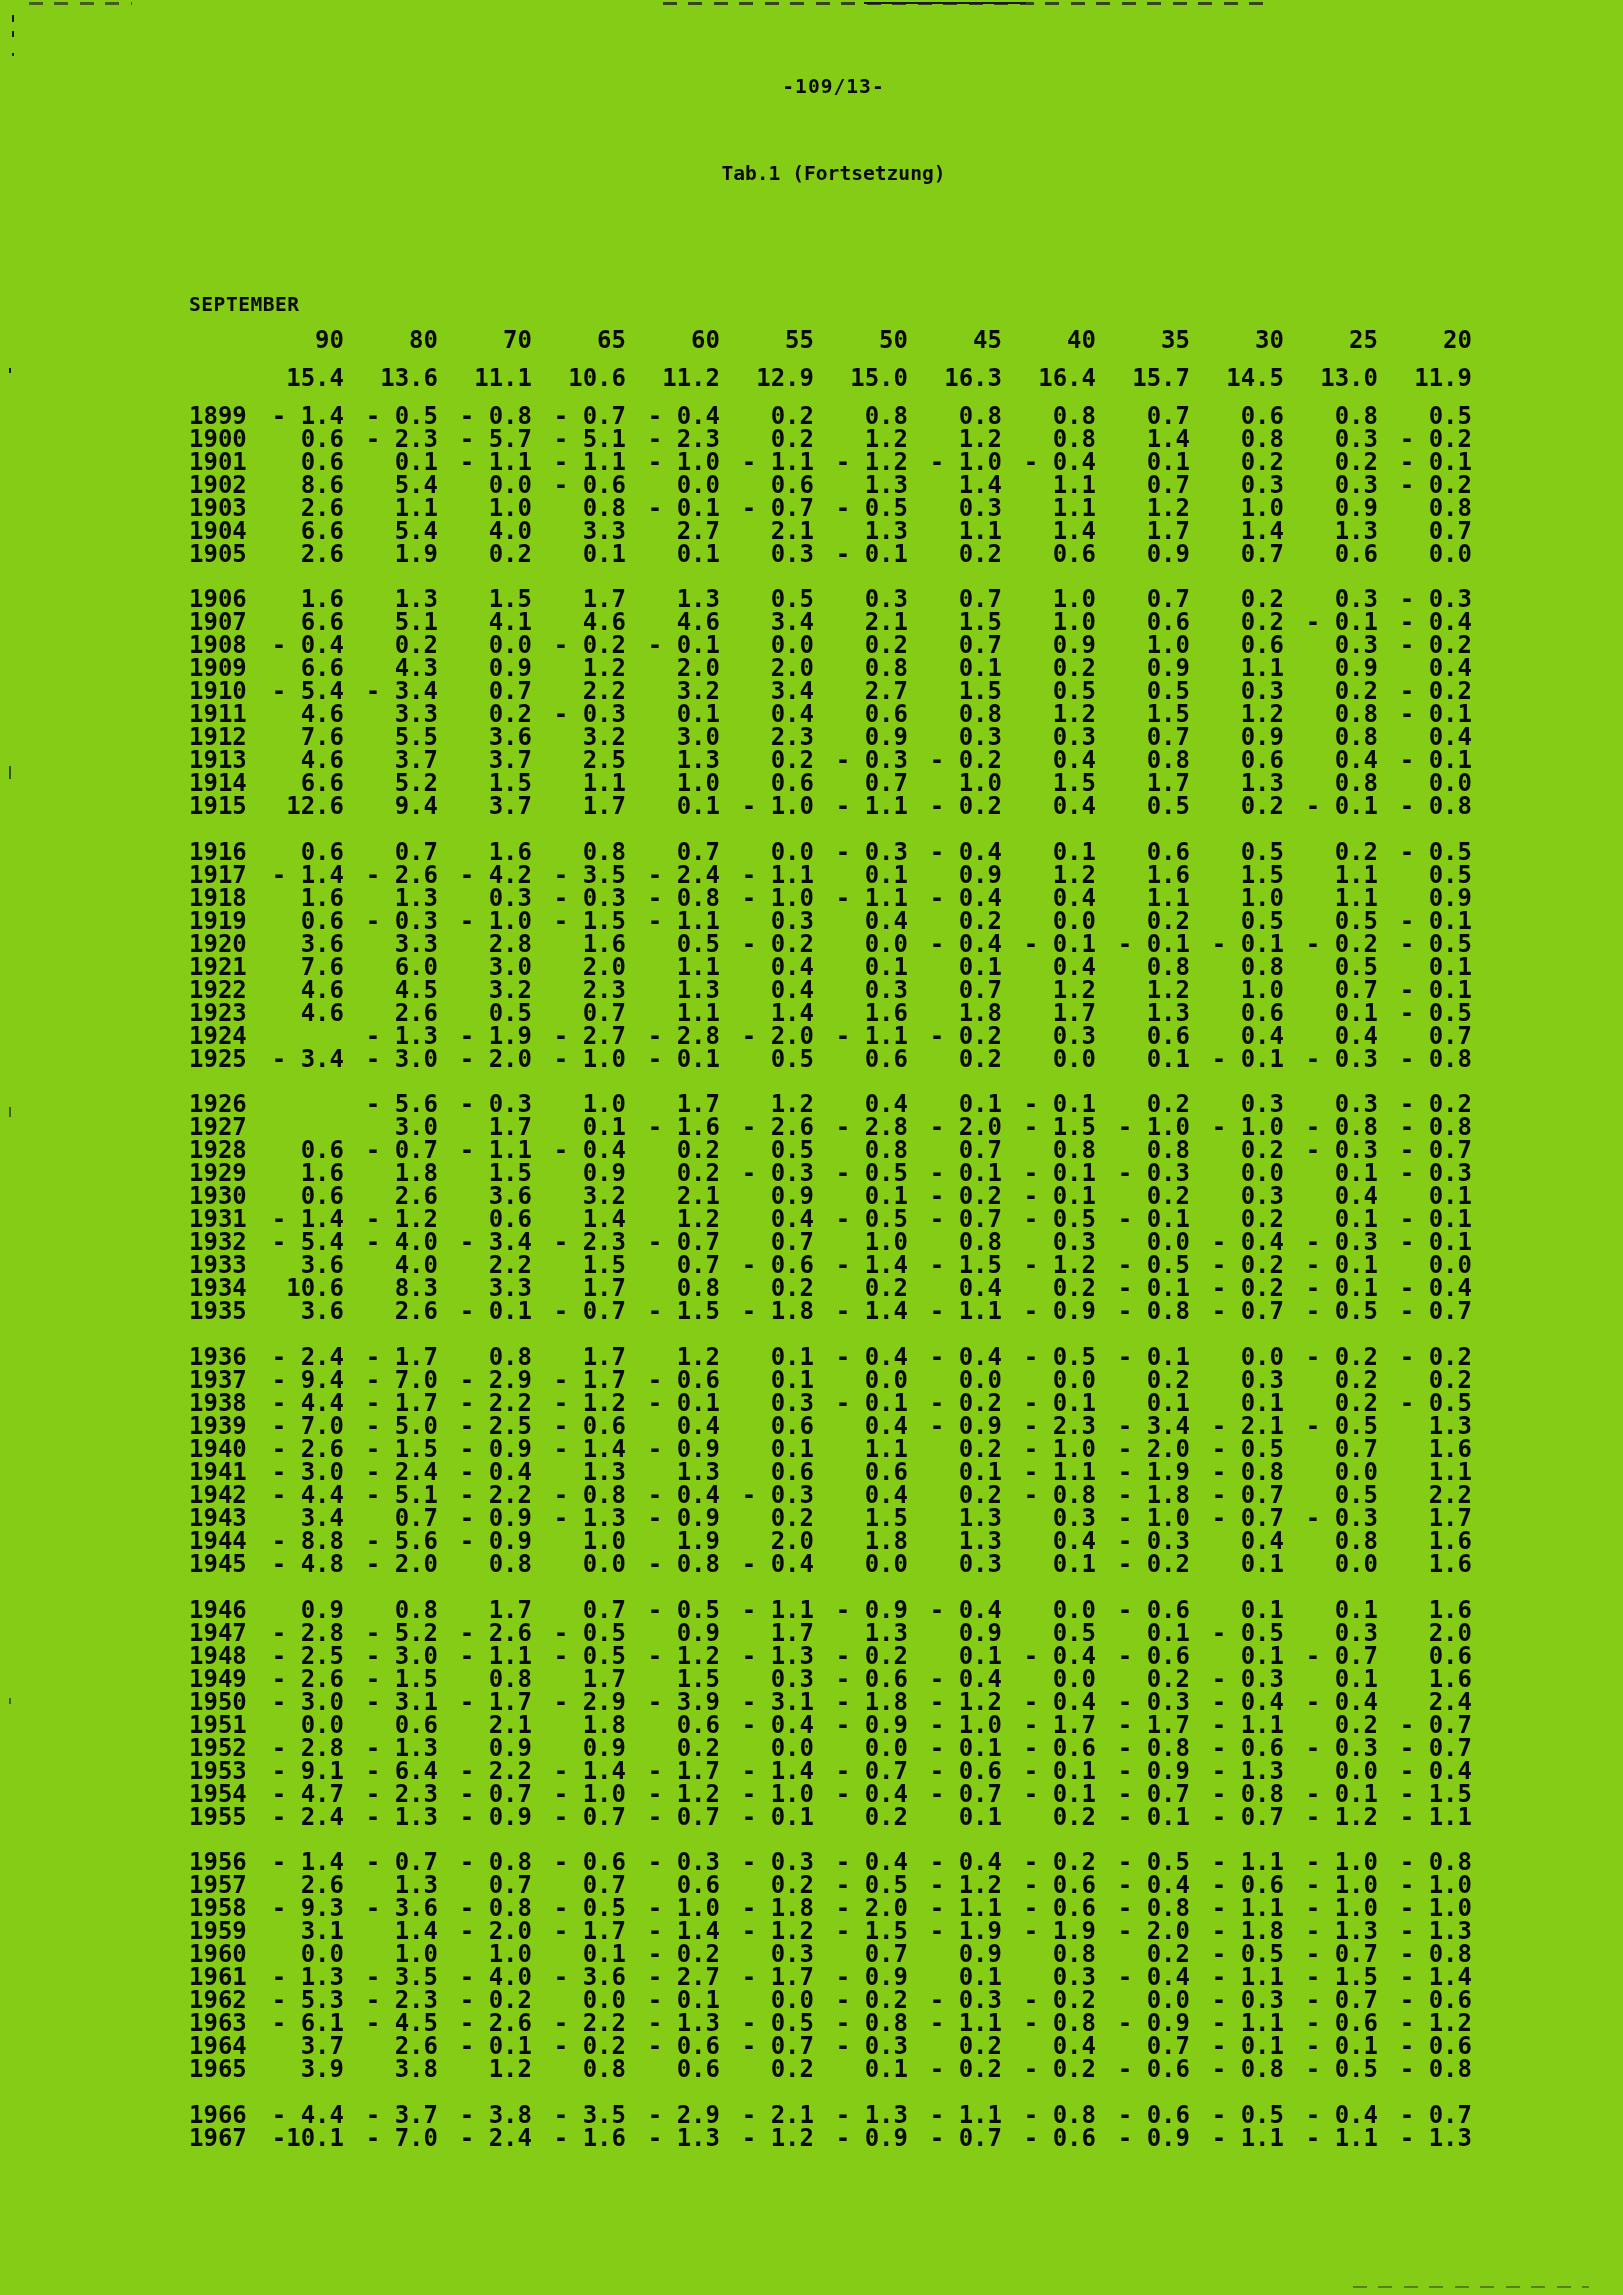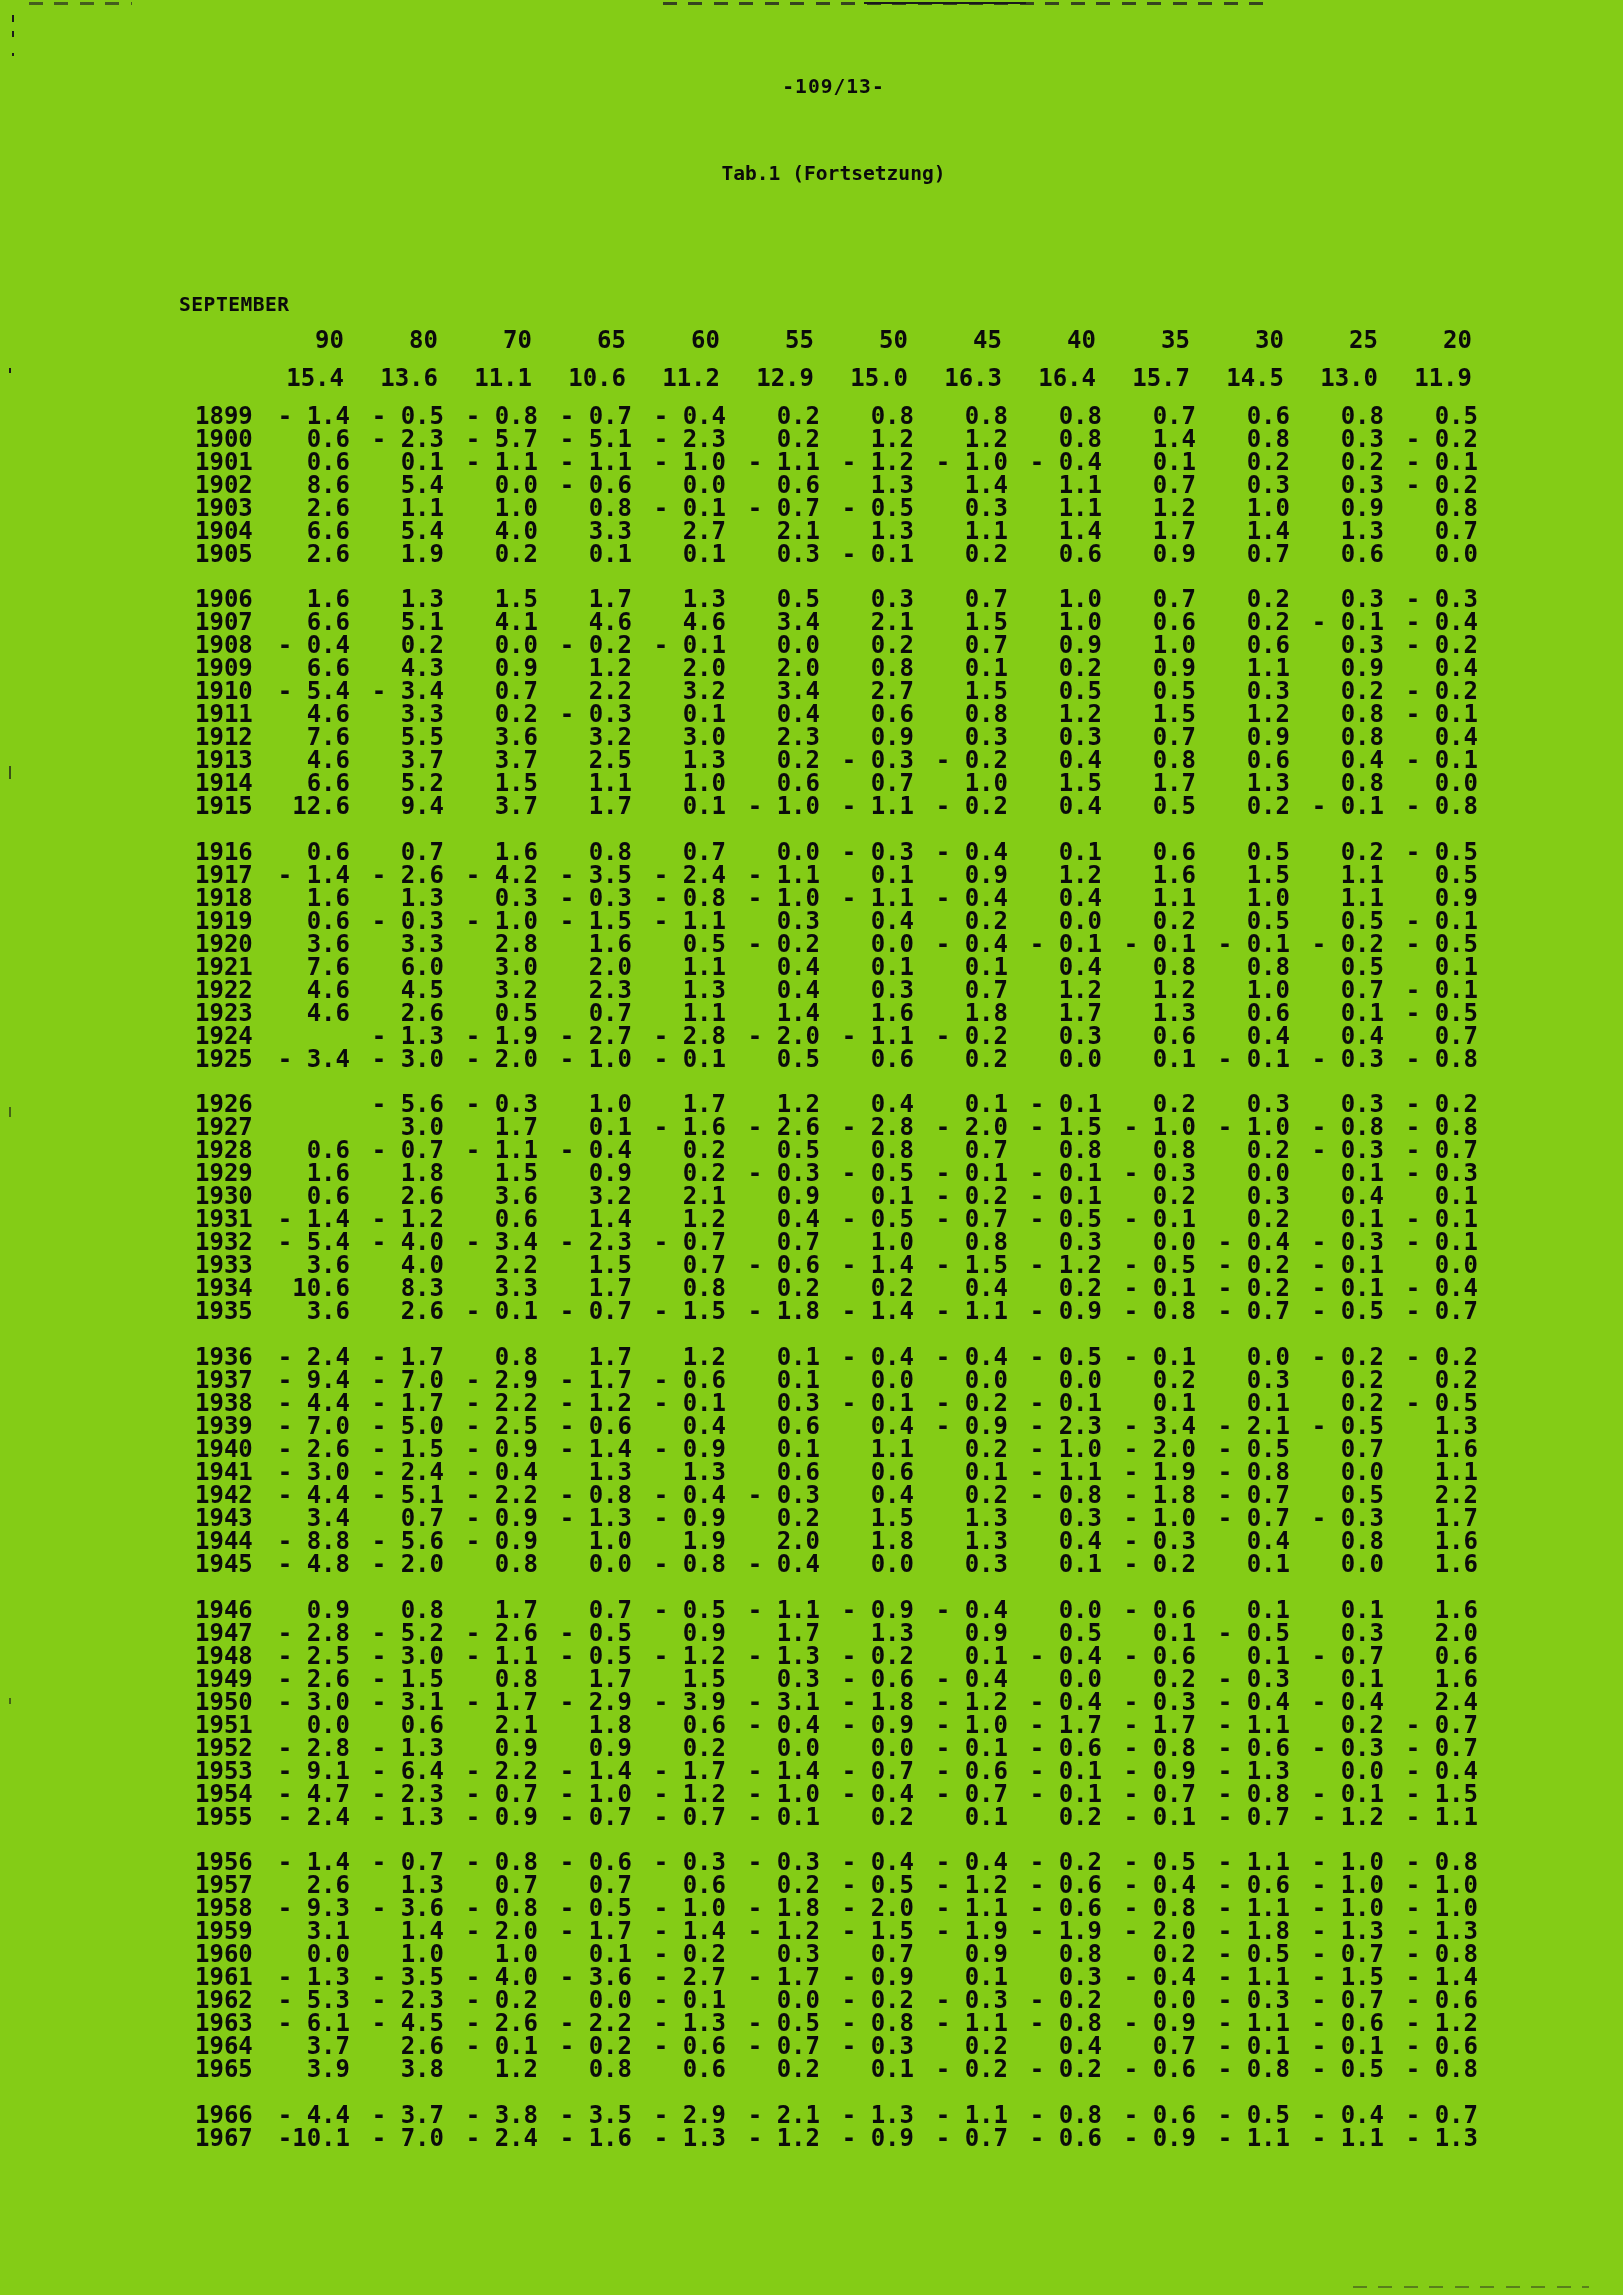--- a/index.html
+++ b/index.html
@@ -25,34 +25,34 @@
   }
   .caption {
     position: absolute;
     top: 162px; left: 0; right: 0;
     text-align: center;
     transform: translateX(22px);
     font-size: 19.6px; font-weight: bold;
   }
   .month {
     position: absolute;
-    top: 293px; left: 179px;
+    top: 293px; left: 189px;
     font-size: 19.6px; font-weight: bold;
     letter-spacing: 0.5px;
   }
   .table {
     position: absolute;
     top: 329px; left: 189px;
     font-size: 24px; font-weight: bold;
   }
   .row { display: flex; height: 23px; line-height: 23px; white-space: pre; }
   .year { width: 61px; text-align: left; }
   .cell { width: 94px; text-align: right; }
   .mean-row { margin-top: 15px; }
-  .group { margin-top: 22.6px; margin-left: 6px; }
+  .group { margin-top: 22.6px; }
   .group.first { margin-top: 14.7px; }
   
   .artifact { position: absolute; background: #1a1a1a; }
   .dashline {
     position: absolute;
     height: 2.5px;
     background: repeating-linear-gradient(90deg, #222 0 13.7px, transparent 13.7px 25.5px);
     opacity: 0.65;
   }
 </style>

